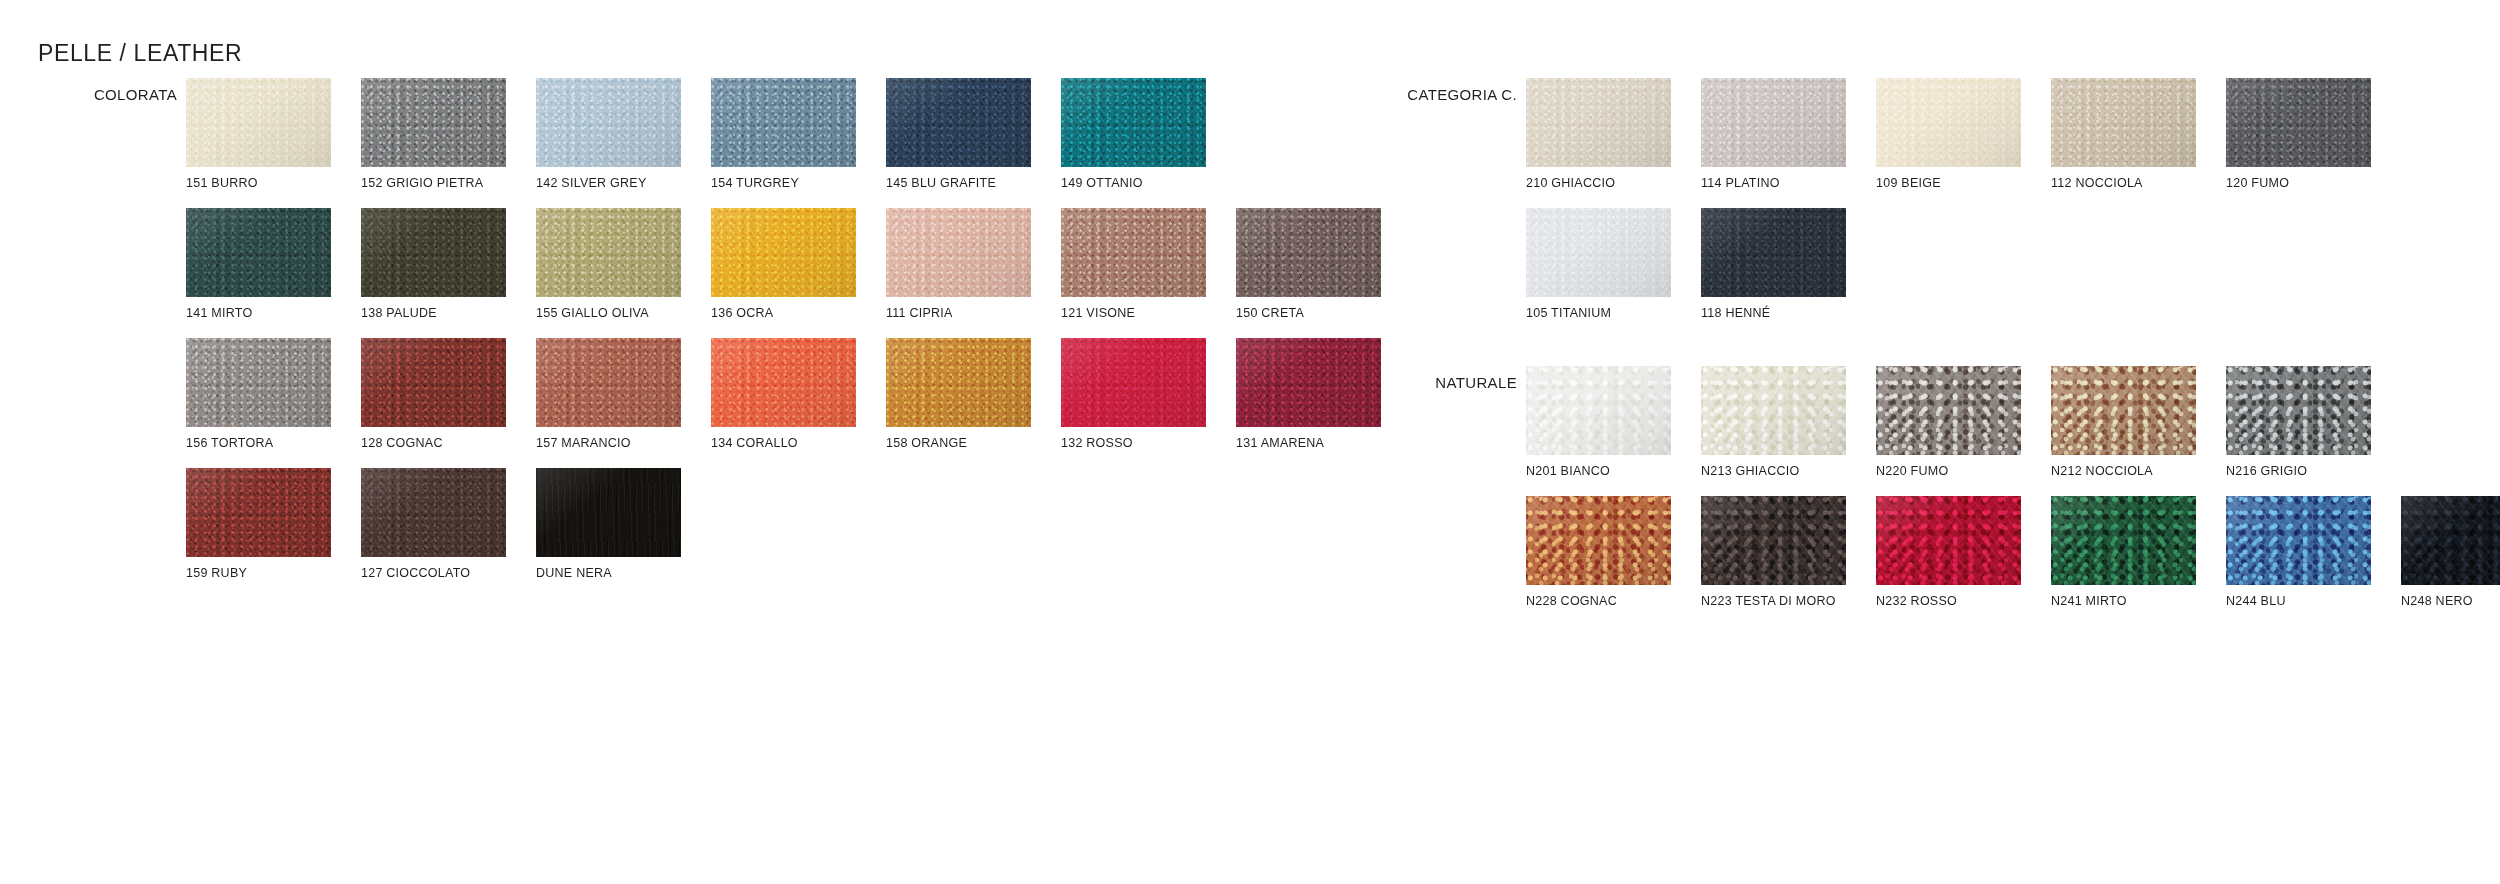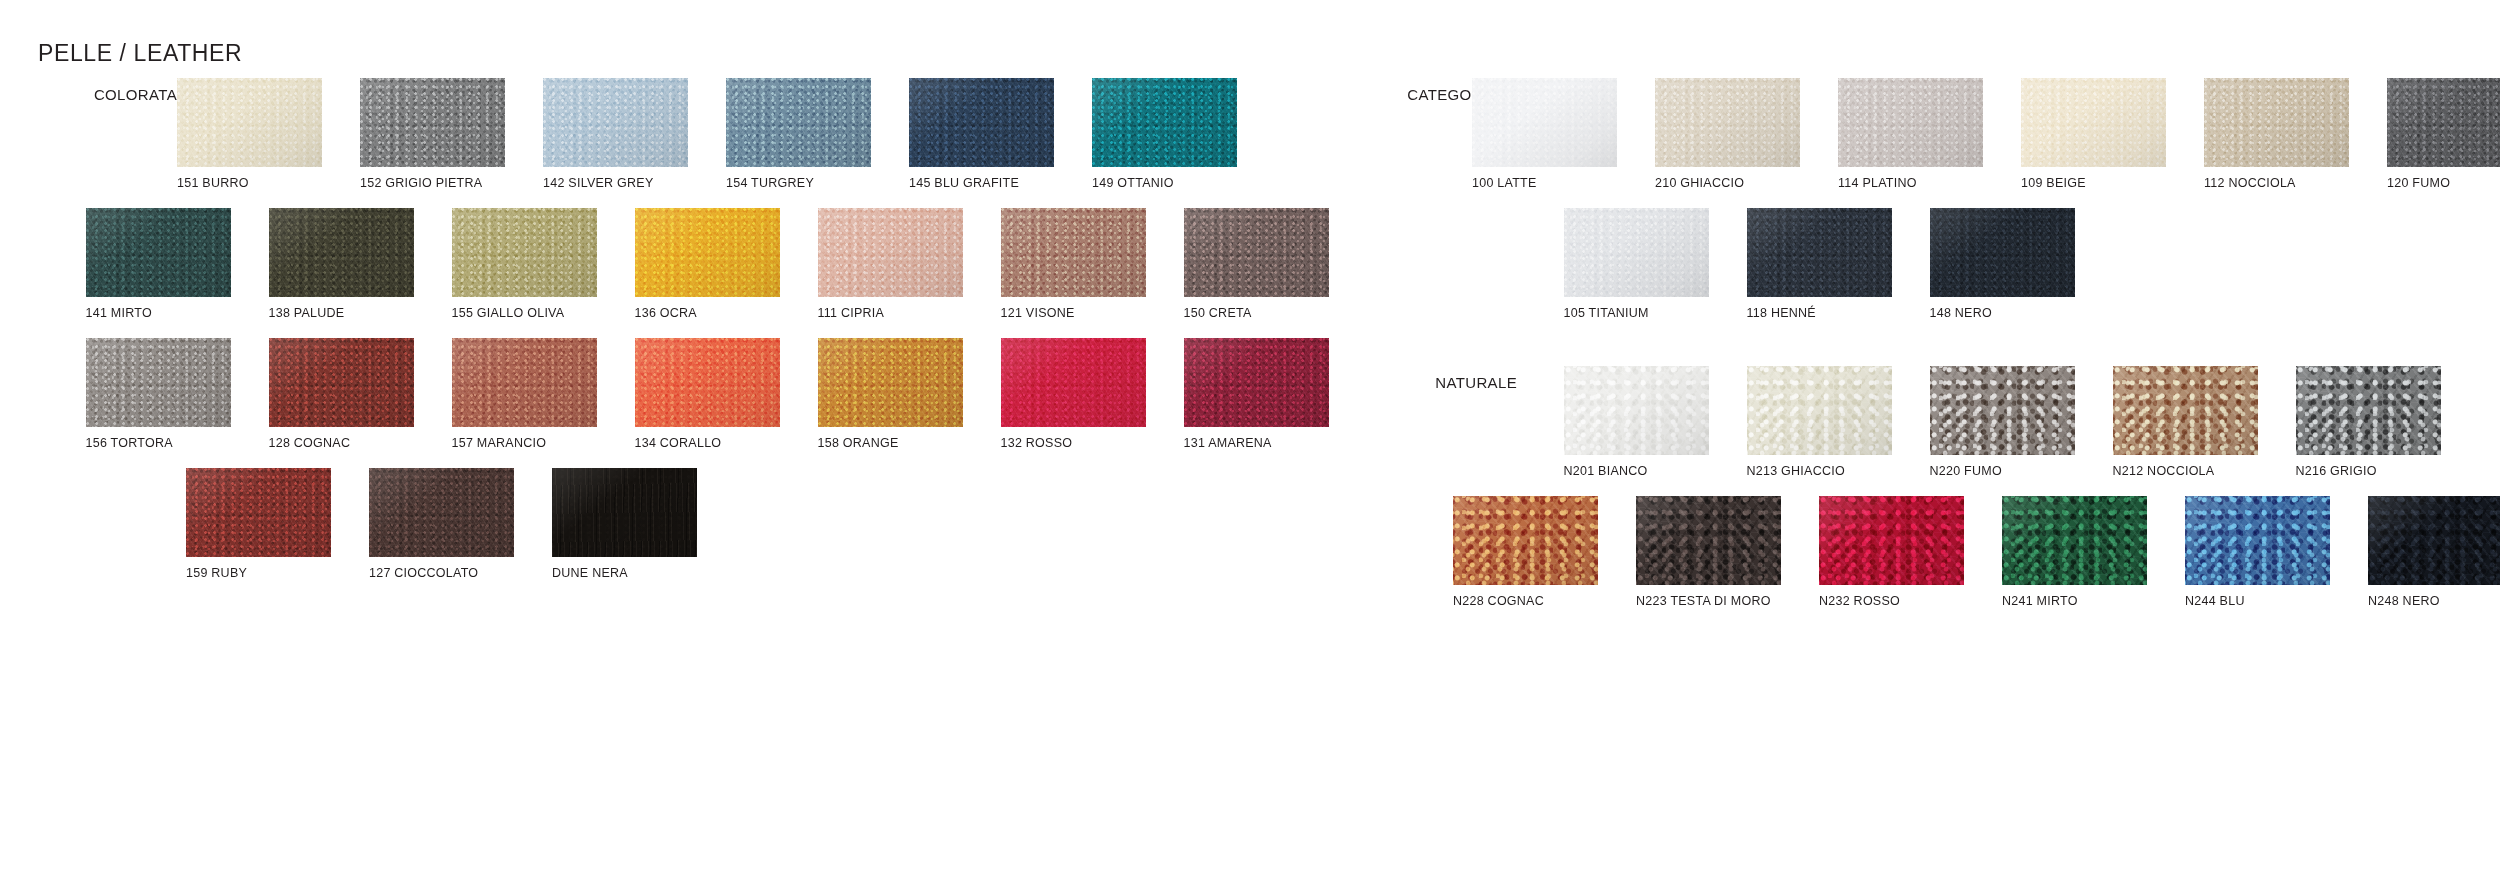--- a/index.html
+++ b/index.html
@@ -52,23 +52,22 @@
     font-size: 15px;
     letter-spacing: 0.35px;
     color: #231f20;
     white-space: nowrap;
   }
 
   .rows { margin-left: 186px; }
 
   .swatch-row {
     display: flex;
-    gap: 16px;
+    gap: 8px;
     height: 130px;
-    justify-content: center;
   }
 
   
   .cell {
     width: 145px;
     margin-right: 22px;
     position: relative;
   }
   .cell.empty { visibility: hidden; }
 
@@ -360,28 +359,20 @@
           </div>
         </div>
       </div>
     </div>
   <div class="column" id="column-right">
       <div class="group">
         <div class="group-label">CATEGORIA C.</div>
         <div class="rows">
           <div class="swatch-row">
             <div class="cell">
-              <div class="chip" title="100 LATTE" style="background: rgb(242, 243, 245);">
-                <div class="grain"></div>
-                <div class="grain2"></div>
-                <div class="sheen"></div>
-              </div>
-              <div class="cell-label">100 LATTE</div>
-            </div>
-            <div class="cell">
               <div class="chip" title="113 GHIACCIO" style="background: rgb(222, 214, 199);">
                 <div class="grain"></div>
                 <div class="grain2"></div>
                 <div class="sheen"></div>
               </div>
               <div class="cell-label">210 GHIACCIO</div>
             </div>
             <div class="cell">
               <div class="chip" title="114 PLATINO" style="background: rgb(206, 199, 196);">
                 <div class="grain"></div>
@@ -424,28 +415,20 @@
               </div>
               <div class="cell-label">105 TITANIUM</div>
             </div>
             <div class="cell">
               <div class="chip" title="118 HENNÉ" style="background: rgb(43, 50, 60);">
                 <div class="grain"></div>
                 <div class="grain2"></div>
                 <div class="sheen"></div>
               </div>
               <div class="cell-label">118 HENNÉ</div>
-            </div>
-            <div class="cell">
-              <div class="chip" title="148  NERO" style="background: rgb(33, 40, 49);">
-                <div class="grain"></div>
-                <div class="grain2"></div>
-                <div class="sheen"></div>
-              </div>
-              <div class="cell-label">148  NERO</div>
             </div>
             <div class="cell empty"></div>
             <div class="cell empty"></div>
           </div>
         </div>
       </div>
       <div class="group-gap"></div>
       <div class="group naturale">
         <div class="group-label">NATURALE</div>
         <div class="rows">

